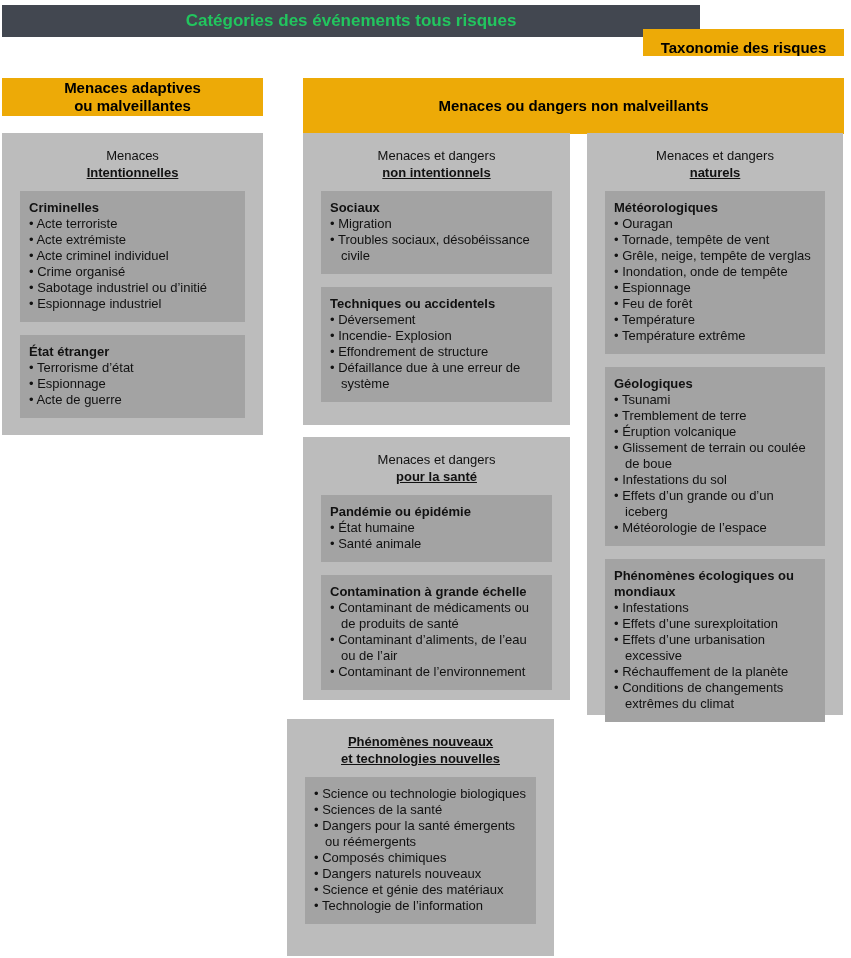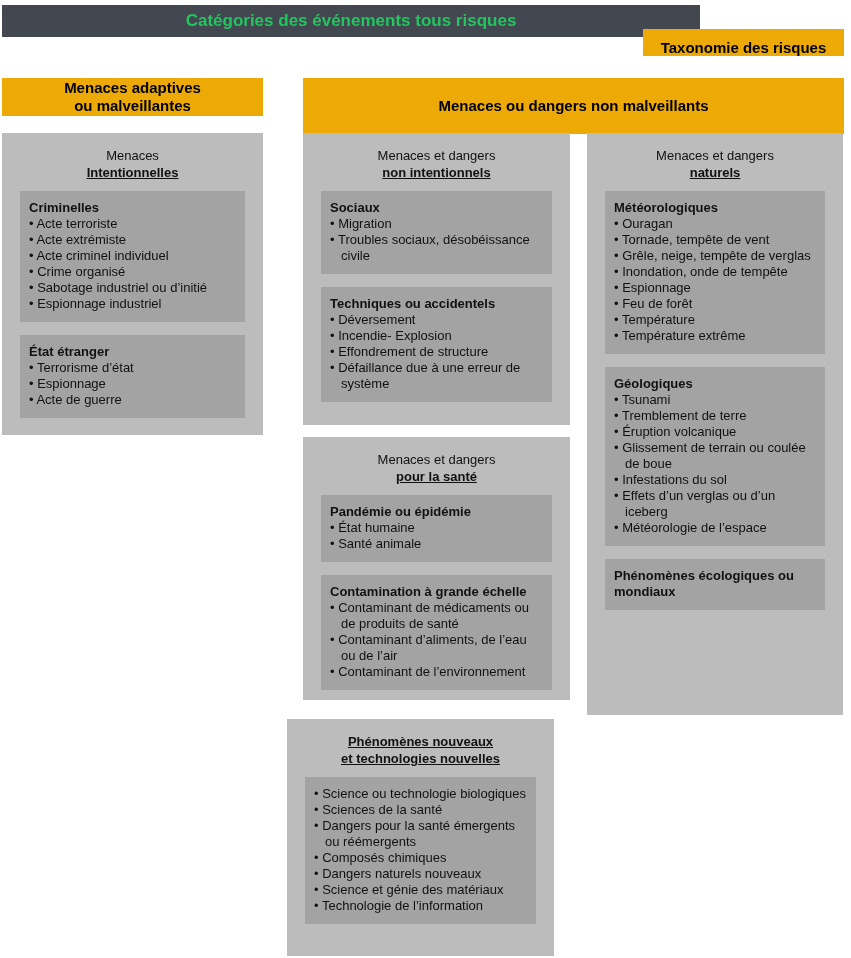--- a/index.html
+++ b/index.html
@@ -237,22 +237,29 @@
         </div>
     </div>
     <div class="wbox">
       <div class="wbox-title">Géologiques</div>
       <div>
           <div class="bullet-item">• Tsunami</div>
           <div class="bullet-item">• Tremblement de terre</div>
           <div class="bullet-item">• Éruption volcanique</div>
           <div class="bullet-item">• Glissement de terrain ou coulée de boue</div>
           <div class="bullet-item">• Infestations du sol</div>
-          <div class="bullet-item">• Effets d’un verglas ou d’un iceberg</div>
+          <div class="bullet-item">• Effets d’un grande ou d’un iceberg</div>
           <div class="bullet-item">• Météorologie de l’espace</div>
         </div>
     </div>
     <div class="wbox">
       <div class="wbox-title">Phénomènes écologiques ou mondiaux</div>
+      <div>
+          <div class="bullet-item">• Infestations</div>
+          <div class="bullet-item">• Effets d’une surexploitation</div>
+          <div class="bullet-item">• Effets d’une urbanisation excessive</div>
+          <div class="bullet-item">• Réchauffement de la planète</div>
+          <div class="bullet-item">• Conditions de changements extrêmes du climat</div>
+        </div>
     </div>
   </div>
 
 </div>
 
 </body></html>

